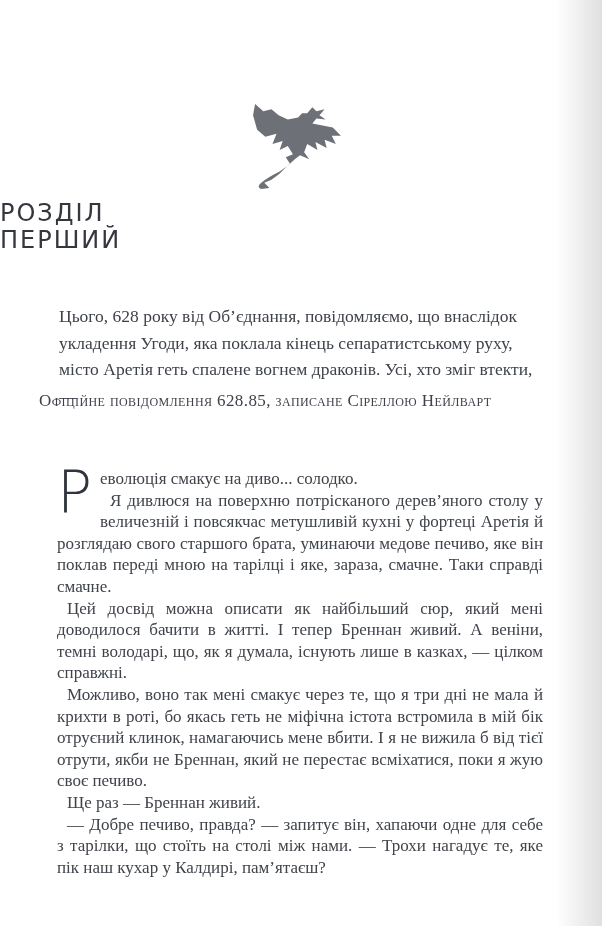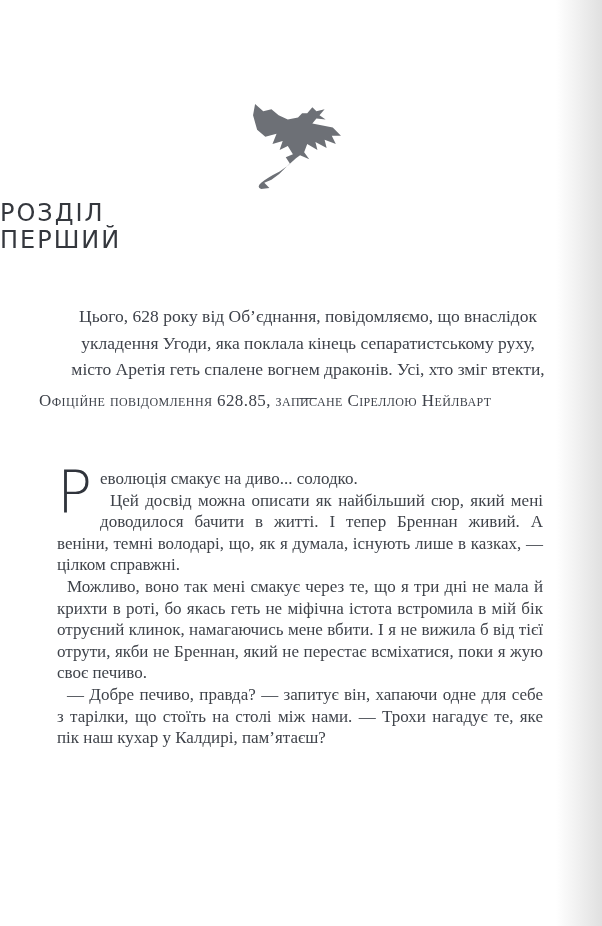--- a/index.html
+++ b/index.html
@@ -25,22 +25,21 @@
   .dragon-wrap svg { width: 100%; height: 100%; display: block; }
   .chapter-heading {
     position: absolute; top: 200px; left: 0; width: 602px;
     font-family: "DejaVu Sans", "Liberation Sans", sans-serif;
     font-size: 24px; line-height: 27px;
     letter-spacing: 2px;
     color: #34373d;
     font-weight: 400;
   }
   .epigraph {
-    position: absolute; top: 303px; left: 66px; width: 484px;
-    text-align: center;
+    position: absolute; top: 303px; left: 59px; width: 484px;
     font-size: 17.5px; line-height: 26.6px;
     color: #3e424a;
   }
   .epigraph-attribution {
     position: absolute; top: 391px; left: 39px; width: 524px;
     text-align: left;
     font-size: 17px;
     font-variant: small-caps;
     letter-spacing: 0.4px;
     color: #3e424a;
@@ -90,20 +89,22 @@
   <div class="epigraph">
     <div>Цього, 628 року від Об’єднання, повідомляємо, що внаслідок</div>
     <div>укладення Угоди, яка поклала кінець сепаратистському руху,</div>
     <div>місто Аретія геть спалене вогнем драконів. Усі, хто зміг втекти, —</div>
   </div>
 
   <div class="epigraph-attribution">Офіційне повідомлення 628.85, записане Сіреллою Нейлварт</div>
 
   <div class="body-text">
     <p class="opening-paragraph"><span class="drop-cap">Р</span><span>еволюція смакує на диво... солодко.</span></p>
+    <p>Я дивлюся на поверхню потрісканого дерев’яного столу у величезній і повсякчас метушливій кухні у фортеці Аретія й розглядаю свого старшого брата, уминаючи медове печиво, яке він поклав переді мною на тарілці і яке, зараза, смачне. Таки справді смачне.</p>
     <p>Цей досвід можна описати як найбільший сюр, який мені доводилося бачити в житті. І тепер Бреннан живий. А веніни, темні володарі, що, як я думала, існують лише в казках, — цілком справжні.</p>
     <p>Можливо, воно так мені смакує через те, що я три дні не мала й крихти в роті, бо якась геть не міфічна істота встромила в мій бік отруєний клинок, намагаючись мене вбити. І я не вижила б від тієї отрути, якби не Бреннан, який не перестає всміхатися, поки я жую своє печиво.</p>
+    <p>Ще раз — Бреннан живий.</p>
     <p>— Добре печиво, правда? — запитує він, хапаючи одне для себе з тарілки, що стоїть на столі між нами. — Трохи нагадує те, яке пік наш кухар у Калдирі, пам’ятаєш?</p>
   </div>
 
   <div class="page-edge-shadow"></div>
 
 </div>
 
 </body></html>

